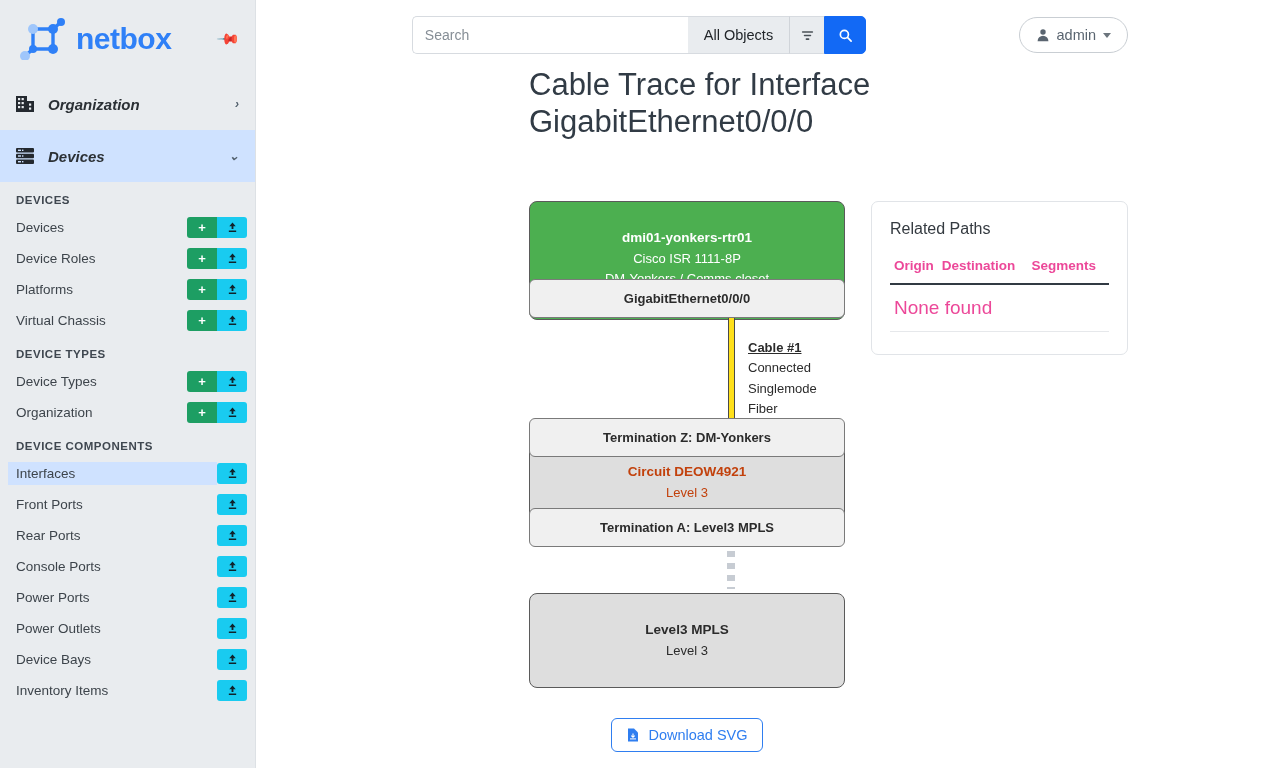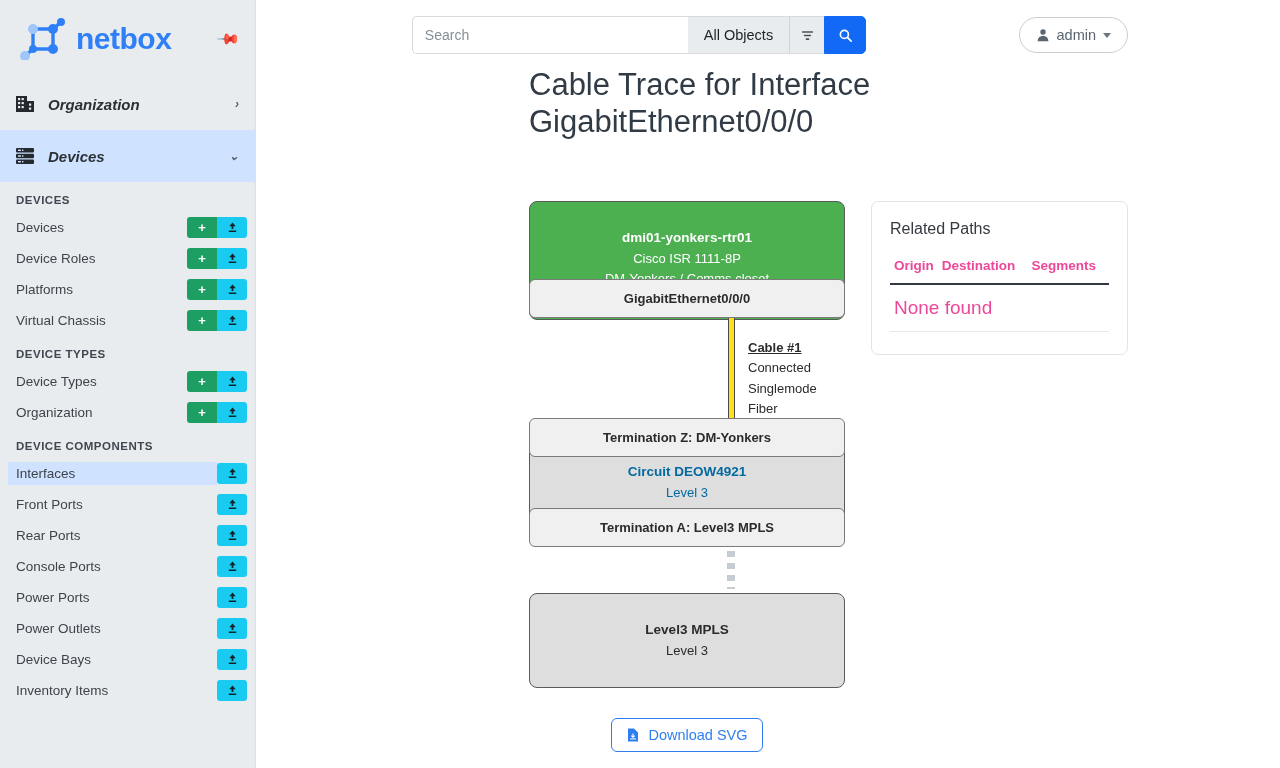--- a/index.html
+++ b/index.html
@@ -120,21 +120,21 @@
   
   .trace { width: 400px; position: relative; }
   .node {
     border: 1px solid #5a5a5a; border-radius: 8px;
     text-align: center; position: relative;
   }
   .node-device { background: #4caf50; color: #fff; padding: 26px 10px 30px; }
   .node-title { font-weight: 700; font-size: 13.5px; line-height: 1.55; }
   .node-sub { font-size: 13px; line-height: 1.55; }
   .node-provider { background: #dedede; color: #2b2b2b; padding: 26px 10px; }
-  .node-circuit { background: #dedede; color: #0369a1; padding: 26px 10px; }
+  .node-circuit { background: #dedede; color: #c2410c; padding: 26px 10px; }
 
   .term {
     width: 316px; margin: 0 auto; background: #f0f0f0;
     border: 1px solid #7a7a7a; border-radius: 6px;
     font-size: 13px; font-weight: 700; color: #2b2b2b;
     text-align: center; padding: 11px 8px; position: relative; z-index: 3;
   }
   .overlap-top { margin-top: -41px; }
 
   .cable-row { height: 100px; position: relative; }

